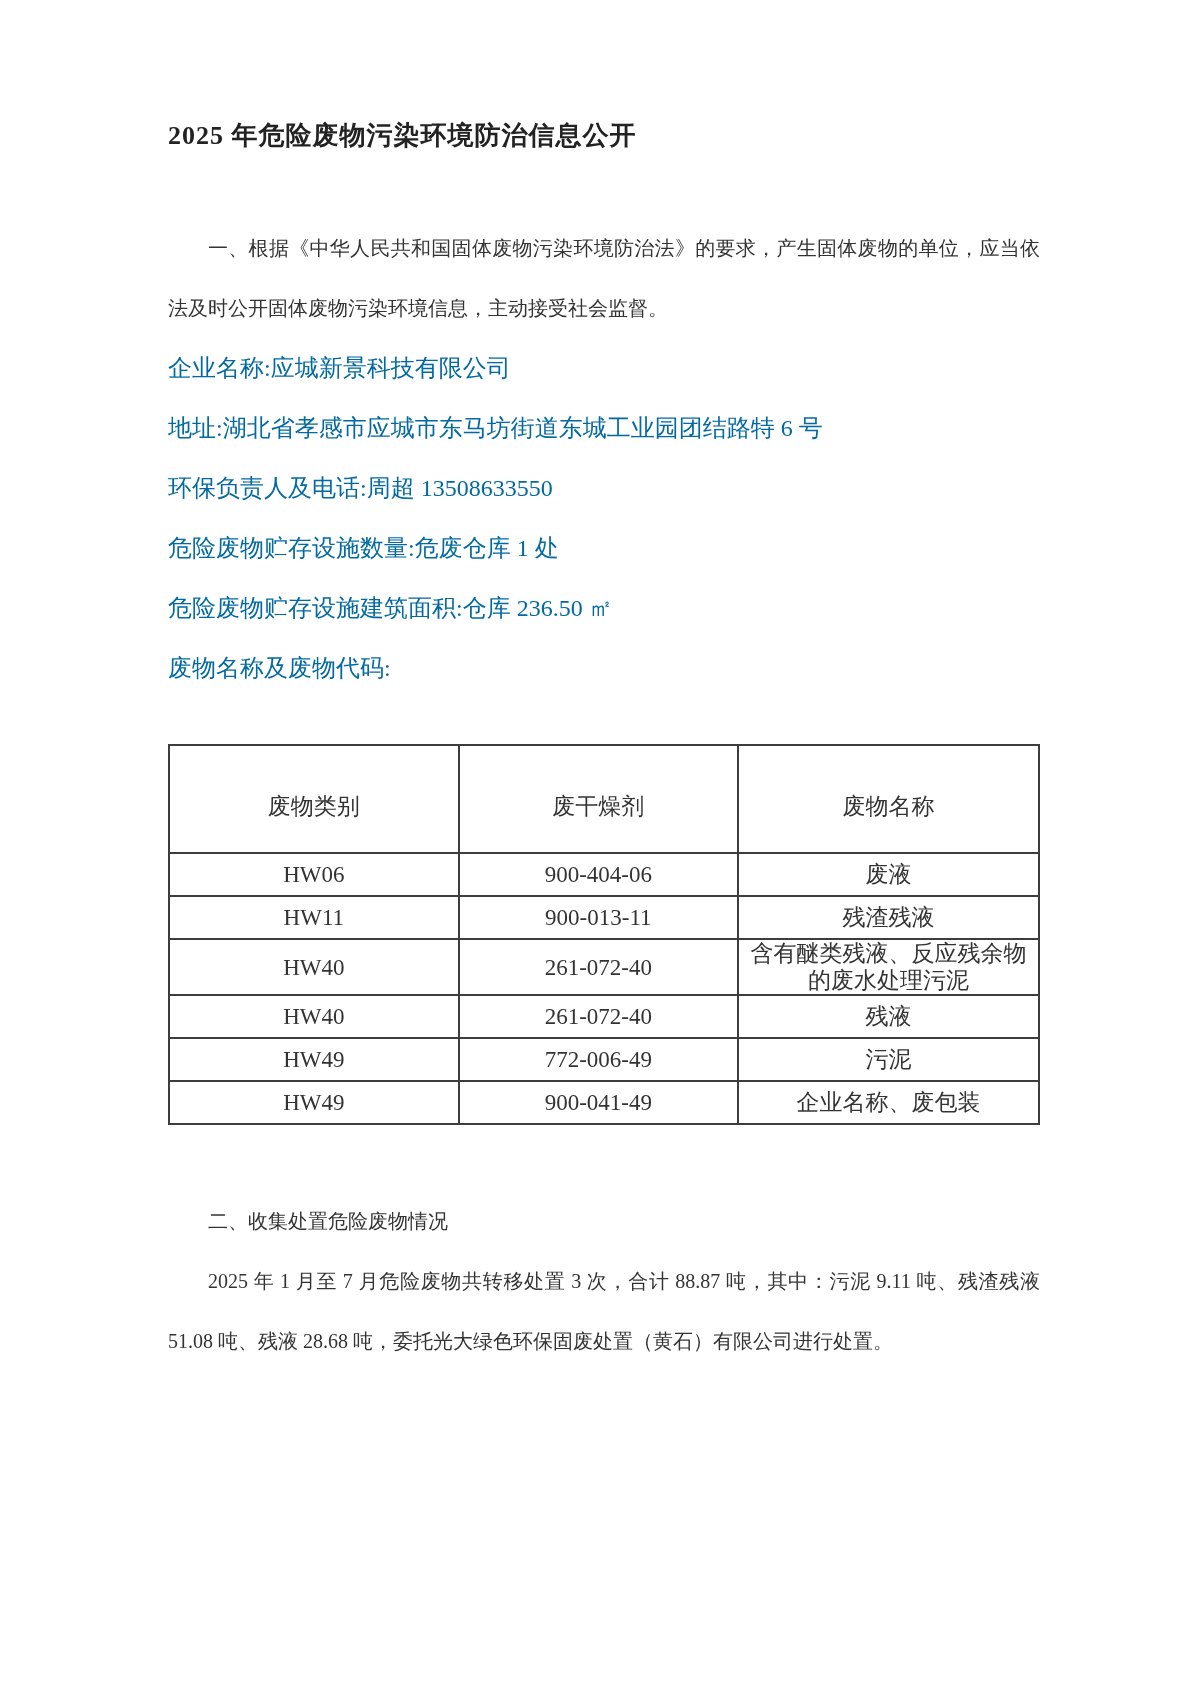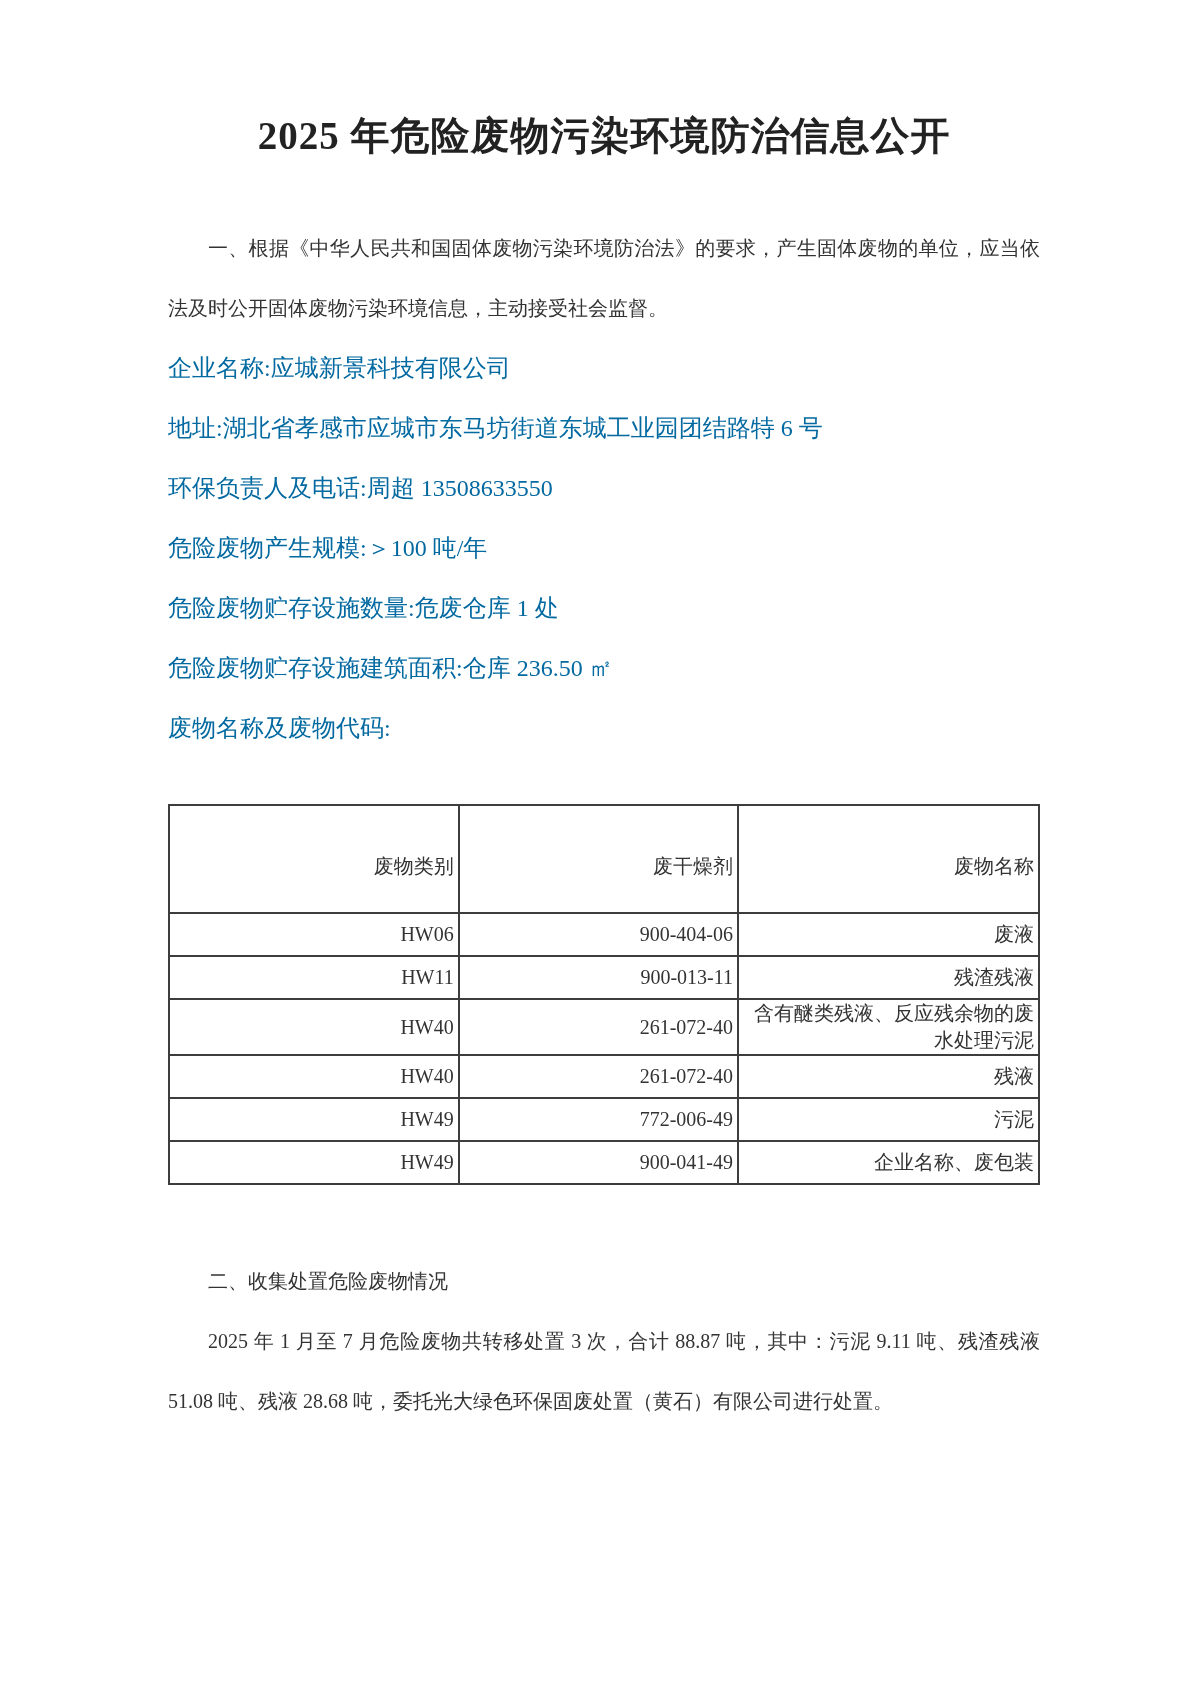--- a/index.html
+++ b/index.html
@@ -11,23 +11,22 @@
     position: relative;
     width: 1199px;
     min-height: 1696px;
     box-sizing: border-box;
     padding: 118px 159px 60px 168px;
     background: #ffffff;
     color: #333333;
     font-family: "Liberation Serif", "DejaVu Serif", serif;
   }
   .title {
-    font-size: 39px;
+    font-size: 26px;
     font-weight: 700;
-    text-align: center;
     color: #222222;
     margin: 0 0 64px 0;
     line-height: 36px;
     letter-spacing: 1px;
   }
   .para {
     font-size: 20px;
     line-height: 60px;
     margin: 0;
     text-align: justify;
@@ -44,24 +43,24 @@
     width: 100%;
     border-collapse: collapse;
     table-layout: fixed;
     margin-top: 46px;
   }
   table.codes col.c1 { width: 33.3%; }
   table.codes col.c2 { width: 32.1%; }
   table.codes col.c3 { width: 34.6%; }
   table.codes th, table.codes td {
     border: 2px solid #3d3d3d;
-    text-align: right;
+    text-align: center;
     vertical-align: middle;
     font-weight: normal;
-    font-size: 20px;
+    font-size: 23px;
     color: #333333;
     padding: 0 4px;
     overflow: hidden;
   }
   table.codes thead th {
     height: 92px;
     vertical-align: middle;
     padding-top: 14px;
   }
   table.codes tbody td {
@@ -76,21 +75,20 @@
 
 <div class="page">
 
   <h1 class="title">2025 年危险废物污染环境防治信息公开</h1>
 
   <p class="para indent">一、根据《中华人民共和国固体废物污染环境防治法》的要求，产生固体废物的单位，应当依法及时公开固体废物污染环境信息，主动接受社会监督。</p>
 
   <p class="line">企业名称:应城新景科技有限公司</p>
   <p class="line">地址:湖北省孝感市应城市东马坊街道东城工业园团结路特 6 号</p>
   <p class="line">环保负责人及电话:周超 13508633550</p>
-  <p class="line">危险废物产生规模:＞100 吨/年</p>
   <p class="line">危险废物贮存设施数量:危废仓库 1 处</p>
   <p class="line">危险废物贮存设施建筑面积:仓库 236.50 ㎡</p>
   <p class="line">废物名称及废物代码:</p>
 
   <table class="codes">
     <colgroup>
       <col class="c1">
         <col class="c2">
         <col class="c3">
     </colgroup>

